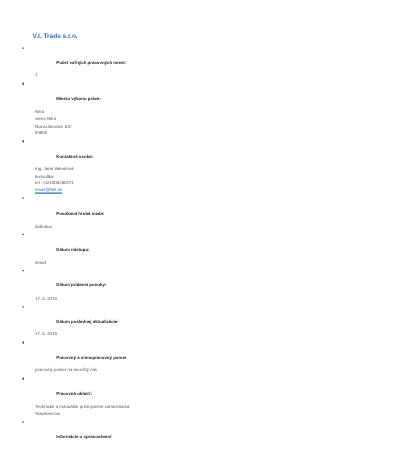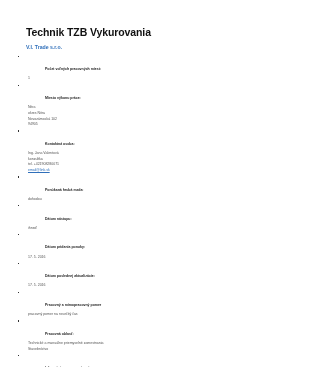--- a/index.html
+++ b/index.html
@@ -87,21 +87,20 @@
     color: #2f6fba;
     text-decoration: underline;
   }
 </style>
 </head>
 <body>
 
 <div class="page">
   <div class="content">
 
-    <h1 class="doc-title">Technik TZB Vykurovania</h1>
 
     <div class="company">V.I. Trade s.r.o.</div>
 
     <ul class="detail-list">
 
       <li>
         <div class="bullet-row">
           <span class="lbl">Počet voľných pracovných miest:</span>
         </div>
         <span class="val">1</span>

